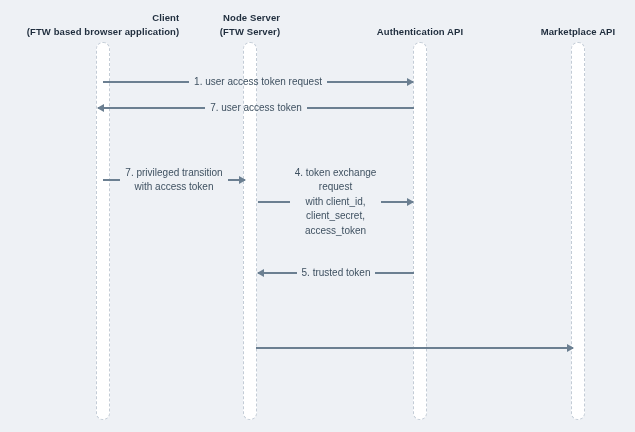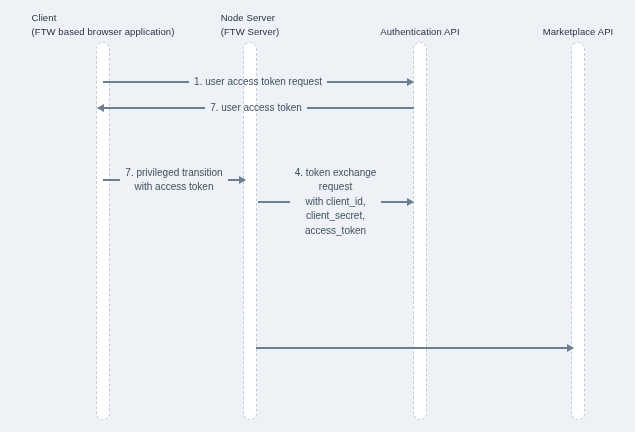--- a/index.html
+++ b/index.html
@@ -27,24 +27,24 @@
     width: 14px;
     background: #ffffff;
     border: 1px dashed #c3ccd6;
     border-radius: 7px;
     box-sizing: border-box;
   }
 
   
   .participant-header {
     position: absolute;
-    text-align: left;
+    text-align: right;
     color: #1f2d3d;
     font-size: 9.5px;
-    font-weight: normal;
+    font-weight: bold;
     line-height: 14px;
     letter-spacing: 0.1px;
     white-space: nowrap;
     transform: translateX(-50%);
   }
   .participant-header .hdr-line { display: block; }
 
   
   .message {
     position: absolute;
@@ -138,19 +138,24 @@
   <div class="message" style="left:258px; top:164px; width:155px; height:76px;">
     <span class="seg"></span>
     <span class="msg-label">4. token exchange
 request
 with client_id,
 client_secret,
 access_token</span>
     <span class="seg arrow-right"></span>
   </div>
 
+  <div class="message" style="left:258px; top:265px; width:156px; height:16px;">
+    <span class="seg arrow-left"></span>
+    <span class="msg-label">5. trusted token</span>
+    <span class="seg"></span>
+  </div>
 
   <div class="message" style="left:256px; top:332px; width:317px; height:32px;">
     <span class="seg"></span>
     <span class="seg arrow-right"></span>
   </div>
 
 </div>
 
 </body></html>

